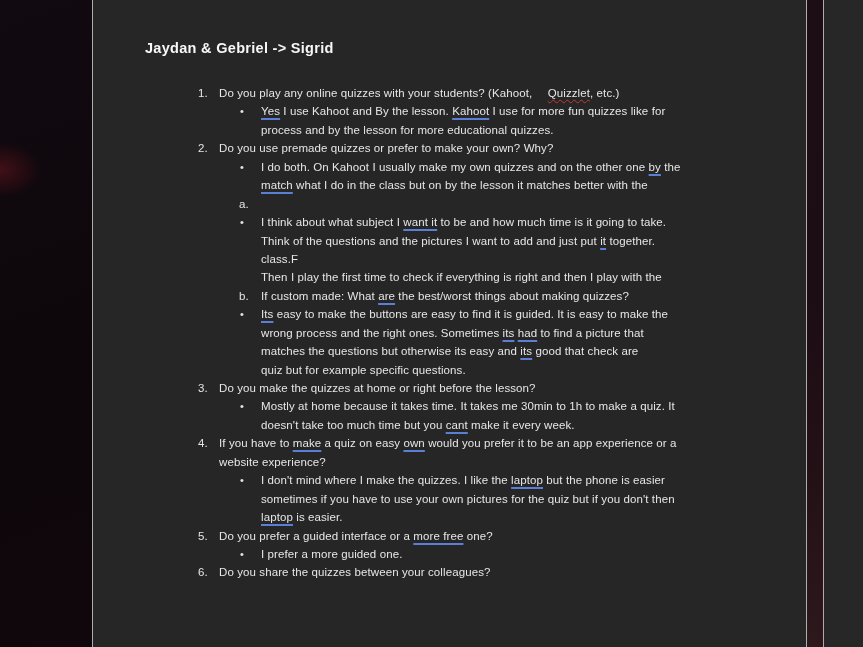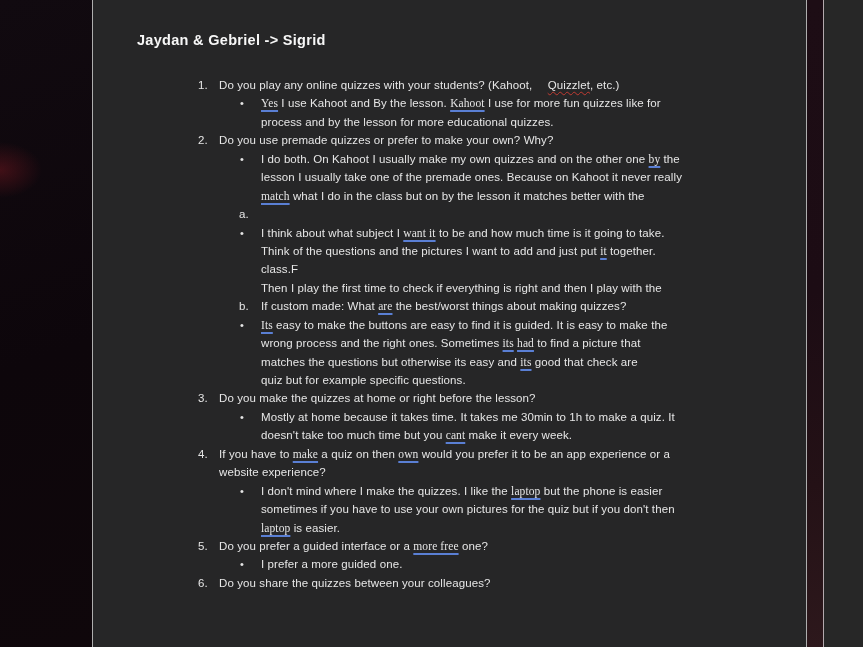--- a/index.html
+++ b/index.html
@@ -22,21 +22,21 @@
   
   .page {
     position:absolute; left:92px; top:0; width:715px; height:647px;
     box-sizing:border-box;
     background:#262627;
     border-left:1px solid #aeaeae;
     border-right:1px solid #aeaeae;
     color:#e6e6e6;
   }
   .doc-title {
-    margin:4px;
+    margin:12px;
     padding-top:27px;
     padding-left:40px;
     font-size:14.5px;
     line-height:19px;
     font-weight:bold;
     letter-spacing:0.3px;
     color:#f7f7f7;
   }
   .doc-body { margin-top:26px; }
 
@@ -54,21 +54,20 @@
   .level2 .line { padding-left:168px; }
   .level2 .marker { position:absolute; left:146px; top:0; }
   .marker.bullet { left:147px; font-size:11px; }
 
   .sug {
     text-decoration-line:underline;
     text-decoration-style:solid;
     text-decoration-color:#5a7fd4;
     text-decoration-thickness:1.5px;
     text-underline-offset:2.5px;
-    font-family:Liberation Serif, serif;
   }
   .spell {
     text-decoration-line:underline;
     text-decoration-style:wavy;
     text-decoration-color:#c03a31;
     text-decoration-thickness:1px;
     text-underline-offset:2px;
     margin-left:12px;
   }
 
@@ -99,21 +98,20 @@
       </div>
       <div class="para level2">
         <div class="line"><span class="marker bullet">•</span><span class="sug">Yes</span><span> I use Kahoot and By the lesson. </span><span class="sug">Kahoot</span><span> I use for more fun quizzes like for</span></div>
         <div class="line"><span>process and by the lesson for more educational quizzes.</span></div>
       </div>
       <div class="para level1">
         <div class="line"><span class="marker">2.</span><span>Do you use premade quizzes or prefer to make your own? Why?</span></div>
       </div>
       <div class="para level2">
         <div class="line"><span class="marker bullet">•</span><span>I do both. On Kahoot I usually make my own quizzes and on the other one </span><span class="sug">by</span><span> the</span></div>
-        <div class="line"><span>lesson I usually take one of the premade ones. Because on Kahoot it never really</span></div>
         <div class="line"><span class="sug">match</span><span> what I do in the class but on by the lesson it matches better with the</span></div>
       </div>
       <div class="para level2">
         <div class="line"><span class="marker">a.</span></div>
       </div>
       <div class="para level2">
         <div class="line"><span class="marker bullet">•</span><span>I think about what subject I </span><span class="sug">want it</span><span> to be and how much time is it going to take.</span></div>
         <div class="line"><span>Think of the questions and the pictures I want to add and just put </span><span class="sug">it</span><span> together.</span></div>
         <div class="line"><span>class.F</span></div>
         <div class="line"><span>Then I play the first time to check if everything is right and then I play with the</span></div>
@@ -128,21 +126,21 @@
         <div class="line"><span>quiz but for example specific questions.</span></div>
       </div>
       <div class="para level1">
         <div class="line"><span class="marker">3.</span><span>Do you make the quizzes at home or right before the lesson?</span></div>
       </div>
       <div class="para level2">
         <div class="line"><span class="marker bullet">•</span><span>Mostly at home because it takes time. It takes me 30min to 1h to make a quiz. It</span></div>
         <div class="line"><span>doesn't take too much time but you </span><span class="sug">cant</span><span> make it every week.</span></div>
       </div>
       <div class="para level1">
-        <div class="line"><span class="marker">4.</span><span>If you have to </span><span class="sug">make</span><span> a quiz on then </span><span class="sug">own</span><span> would you prefer it to be an app experience or a</span></div>
+        <div class="line"><span class="marker">4.</span><span>If you have to </span><span class="sug">make</span><span> a quiz on easy </span><span class="sug">own</span><span> would you prefer it to be an app experience or a</span></div>
         <div class="line"><span>website experience?</span></div>
       </div>
       <div class="para level2">
         <div class="line"><span class="marker bullet">•</span><span>I don't mind where I make the quizzes. I like the </span><span class="sug">laptop</span><span> but the phone is easier</span></div>
         <div class="line"><span>sometimes if you have to use your own pictures for the quiz but if you don't then</span></div>
         <div class="line"><span class="sug">laptop</span><span> is easier.</span></div>
       </div>
       <div class="para level1">
         <div class="line"><span class="marker">5.</span><span>Do you prefer a guided interface or a </span><span class="sug">more free</span><span> one?</span></div>
       </div>

